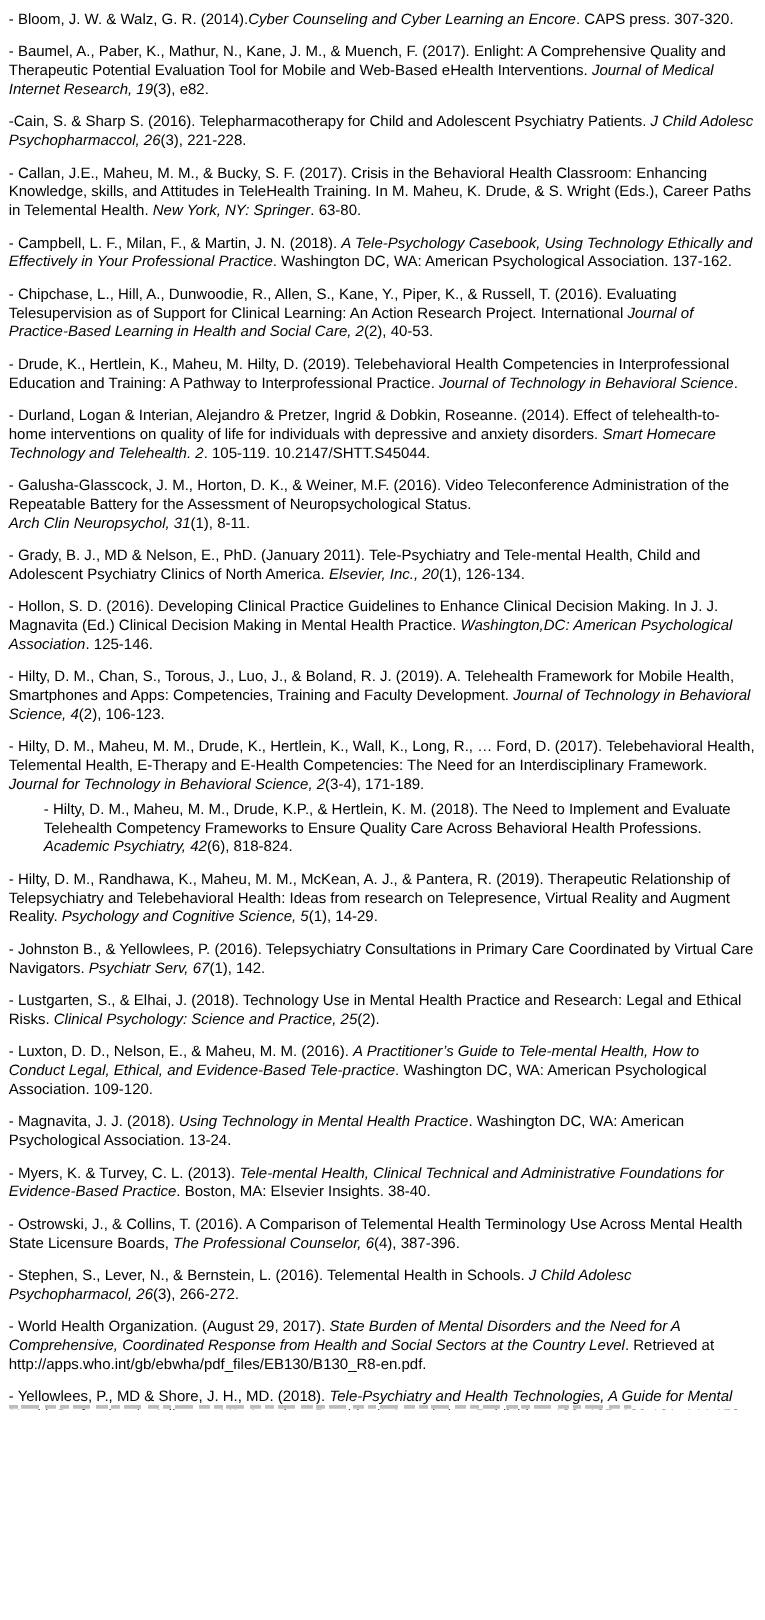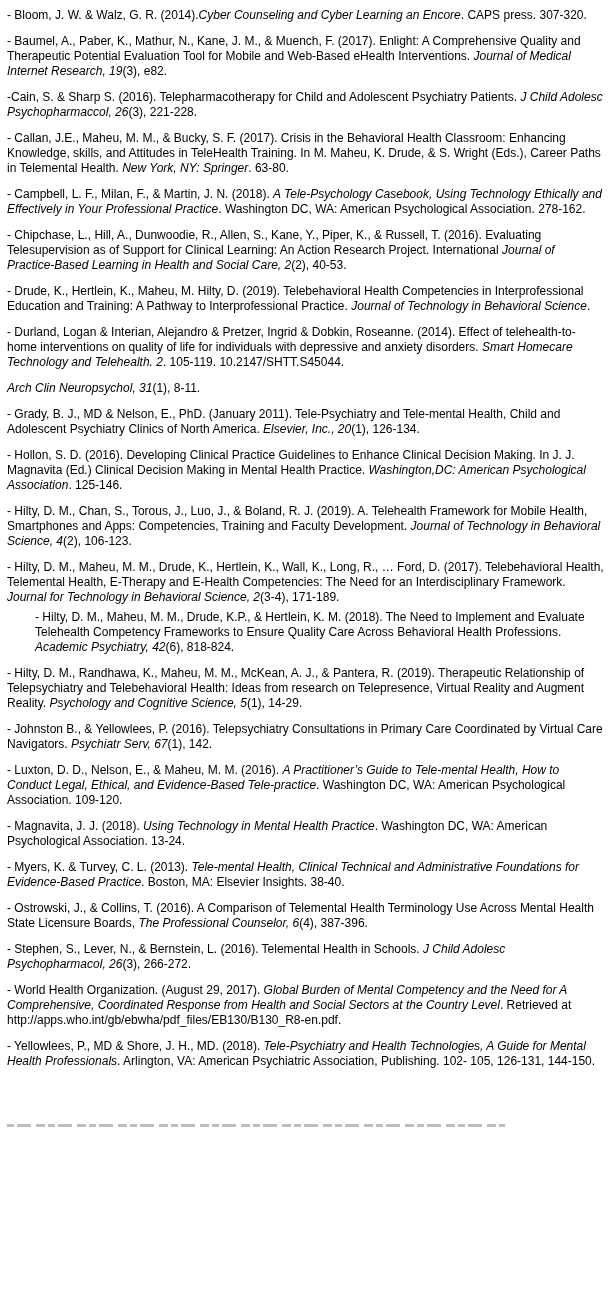--- a/index.html
+++ b/index.html
@@ -52,34 +52,36 @@
 </style>
 </head>
 <body>
 
 <div class="page">
   <div>
       <p class="ref"><span>- Bloom, J. W. &amp; Walz, G. R. (2014).</span><span class="it">Cyber Counseling and Cyber Learning an Encore</span><span>. CAPS press. 307-320.</span></p>
       <p class="ref"><span>- Baumel, A., Paber, K., Mathur, N., Kane, J. M., &amp; Muench, F. (2017). Enlight: A Comprehensive Quality and Therapeutic Potential Evaluation Tool for Mobile and Web-Based eHealth Interventions. </span><span class="it">Journal of Medical Internet Research, 19</span><span>(3), e82.</span></p>
       <p class="ref"><span>-Cain, S. &amp; Sharp S. (2016). Telepharmacotherapy for Child and Adolescent Psychiatry Patients. </span><span class="it">J Child Adolesc Psychopharmaccol, 26</span><span>(3), 221-228.</span></p>
       <p class="ref"><span>- Callan, J.E., Maheu, M. M., &amp; Bucky, S. F. (2017). Crisis in the Behavioral Health Classroom: Enhancing Knowledge, skills, and Attitudes in TeleHealth Training. In M. Maheu, K. Drude, &amp; S. Wright (Eds.), Career Paths in Telemental Health. </span><span class="it">New York, NY: Springer</span><span>. 63-80.</span></p>
-      <p class="ref"><span>- Campbell, L. F., Milan, F., &amp; Martin, J. N. (2018). </span><span class="it">A Tele-Psychology Casebook, Using Technology Ethically and Effectively in Your Professional Practice</span><span>. Washington DC, WA: American Psychological Association. 278-162.</span></p>
+      <p class="ref"><span>- Campbell, L. F., Milan, F., &amp; Martin, J. N. (2018). </span><span class="it">A Tele-Psychology Casebook, Using Technology Ethically and Effectively in Your Professional Practice</span><span>. Washington DC, WA: American Psychological Association. 137-162.</span></p>
       <p class="ref"><span>- Chipchase, L., Hill, A., Dunwoodie, R., Allen, S., Kane, Y., Piper, K., &amp; Russell, T. (2016). Evaluating Telesupervision as of Support for Clinical Learning: An Action Research Project. International </span><span class="it">Journal of Practice-Based Learning in Health and Social Care, 2</span><span>(2), 40-53.</span></p>
       <p class="ref"><span>- Drude, K., Hertlein, K., Maheu, M. Hilty, D. (2019). Telebehavioral Health Competencies in Interprofessional Education and Training: A Pathway to Interprofessional Practice. </span><span class="it">Journal of Technology in Behavioral Science</span><span>.</span></p>
       <p class="ref"><span>- Durland, Logan &amp; Interian, Alejandro &amp; Pretzer, Ingrid &amp; Dobkin, Roseanne. (2014). Effect of telehealth-to-home interventions on quality of life for individuals with depressive and anxiety disorders. </span><span class="it">Smart Homecare Technology and Telehealth. 2</span><span>. 105-119. 10.2147/SHTT.S45044.</span></p>
-      <p class="ref"><span class="it">Arch Clin Neuropsychol, 31</span><span>(1), 8-11.</span></p>
+      <p class="ref"><span>- Galusha-Glasscock, J. M., Horton, D. K., &amp; Weiner, M.F. (2016). Video Teleconference Administration of the Repeatable Battery for the Assessment of Neuropsychological Status.
+</span><span class="it">Arch Clin Neuropsychol, 31</span><span>(1), 8-11.</span></p>
       <p class="ref"><span>- Grady, B. J., MD &amp; Nelson, E., PhD. (January 2011). Tele-Psychiatry and Tele-mental Health, Child and Adolescent Psychiatry Clinics of North America. </span><span class="it">Elsevier, Inc., 20</span><span>(1), 126-134.</span></p>
       <p class="ref"><span>- Hollon, S. D. (2016). Developing Clinical Practice Guidelines to Enhance Clinical Decision Making. In J. J. Magnavita (Ed.) Clinical Decision Making in Mental Health Practice. </span><span class="it">Washington,DC: American Psychological Association</span><span>. 125-146.</span></p>
       <p class="ref"><span>- Hilty, D. M., Chan, S., Torous, J., Luo, J., &amp; Boland, R. J. (2019). A. Telehealth Framework for Mobile Health, Smartphones and Apps: Competencies, Training and Faculty Development. </span><span class="it">Journal of Technology in Behavioral Science, 4</span><span>(2), 106-123.</span></p>
       <p class="ref"><span>- Hilty, D. M., Maheu, M. M., Drude, K., Hertlein, K., Wall, K., Long, R., … Ford, D. (2017). Telebehavioral Health, Telemental Health, E-Therapy and E-Health Competencies: The Need for an Interdisciplinary Framework. </span><span class="it">Journal for Technology in Behavioral Science, 2</span><span>(3-4), 171-189.</span></p>
       <p class="ref tight"><span>- Hilty, D. M., Maheu, M. M., Drude, K.P., &amp; Hertlein, K. M. (2018). The Need to Implement and Evaluate Telehealth Competency Frameworks to Ensure Quality Care Across Behavioral Health Professions. </span><span class="it">Academic Psychiatry, 42</span><span>(6), 818-824.</span></p>
       <p class="ref"><span>- Hilty, D. M., Randhawa, K., Maheu, M. M., McKean, A. J., &amp; Pantera, R. (2019). Therapeutic Relationship of Telepsychiatry and Telebehavioral Health: Ideas from research on Telepresence, Virtual Reality and Augment Reality. </span><span class="it">Psychology and Cognitive Science, 5</span><span>(1), 14-29.</span></p>
       <p class="ref"><span>- Johnston B., &amp; Yellowlees, P. (2016). Telepsychiatry Consultations in Primary Care Coordinated by Virtual Care Navigators. </span><span class="it">Psychiatr Serv, 67</span><span>(1), 142.</span></p>
+      <p class="ref"><span>- Lustgarten, S., &amp; Elhai, J. (2018). Technology Use in Mental Health Practice and Research: Legal and Ethical Risks. </span><span class="it">Clinical Psychology: Science and Practice, 25</span><span>(2).</span></p>
       <p class="ref"><span>- Luxton, D. D., Nelson, E., &amp; Maheu, M. M. (2016). </span><span class="it">A Practitioner’s Guide to Tele-mental Health, How to Conduct Legal, Ethical, and Evidence-Based Tele-practice</span><span>. Washington DC, WA: American Psychological Association. 109-120.</span></p>
       <p class="ref"><span>- Magnavita, J. J. (2018). </span><span class="it">Using Technology in Mental Health Practice</span><span>. Washington DC, WA: American Psychological Association. 13-24.</span></p>
       <p class="ref"><span>- Myers, K. &amp; Turvey, C. L. (2013). </span><span class="it">Tele-mental Health, Clinical Technical and Administrative Foundations for Evidence-Based Practice</span><span>. Boston, MA: Elsevier Insights. 38-40.</span></p>
       <p class="ref"><span>- Ostrowski, J., &amp; Collins, T. (2016). A Comparison of Telemental Health Terminology Use Across Mental Health State Licensure Boards, </span><span class="it">The Professional Counselor, 6</span><span>(4), 387-396.</span></p>
       <p class="ref"><span>- Stephen, S., Lever, N., &amp; Bernstein, L. (2016). Telemental Health in Schools. </span><span class="it">J Child Adolesc Psychopharmacol, 26</span><span>(3), 266-272.</span></p>
-      <p class="ref"><span>- World Health Organization. (August 29, 2017). </span><span class="it">Global Burden of Mental Competency and the Need for A Comprehensive, Coordinated Response from Health and Social Sectors at the Country Level</span><span>. Retrieved at http://apps.who.int/gb/ebwha/pdf_files/EB130/B130_R8-en.pdf.</span></p>
+      <p class="ref"><span>- World Health Organization. (August 29, 2017). </span><span class="it">State Burden of Mental Disorders and the Need for A Comprehensive, Coordinated Response from Health and Social Sectors at the Country Level</span><span>. Retrieved at http://apps.who.int/gb/ebwha/pdf_files/EB130/B130_R8-en.pdf.</span></p>
       <p class="ref"><span>- Yellowlees, P., MD &amp; Shore, J. H., MD. (2018). </span><span class="it">Tele-Psychiatry and Health Technologies, A Guide for Mental Health Professionals</span><span>. Arlington, VA: American Psychiatric Association, Publishing. 102- 105, 126-131, 144-150.</span></p>
     </div>
   <div class="clipped-sliver"></div>
 </div>
 
 </body></html>

